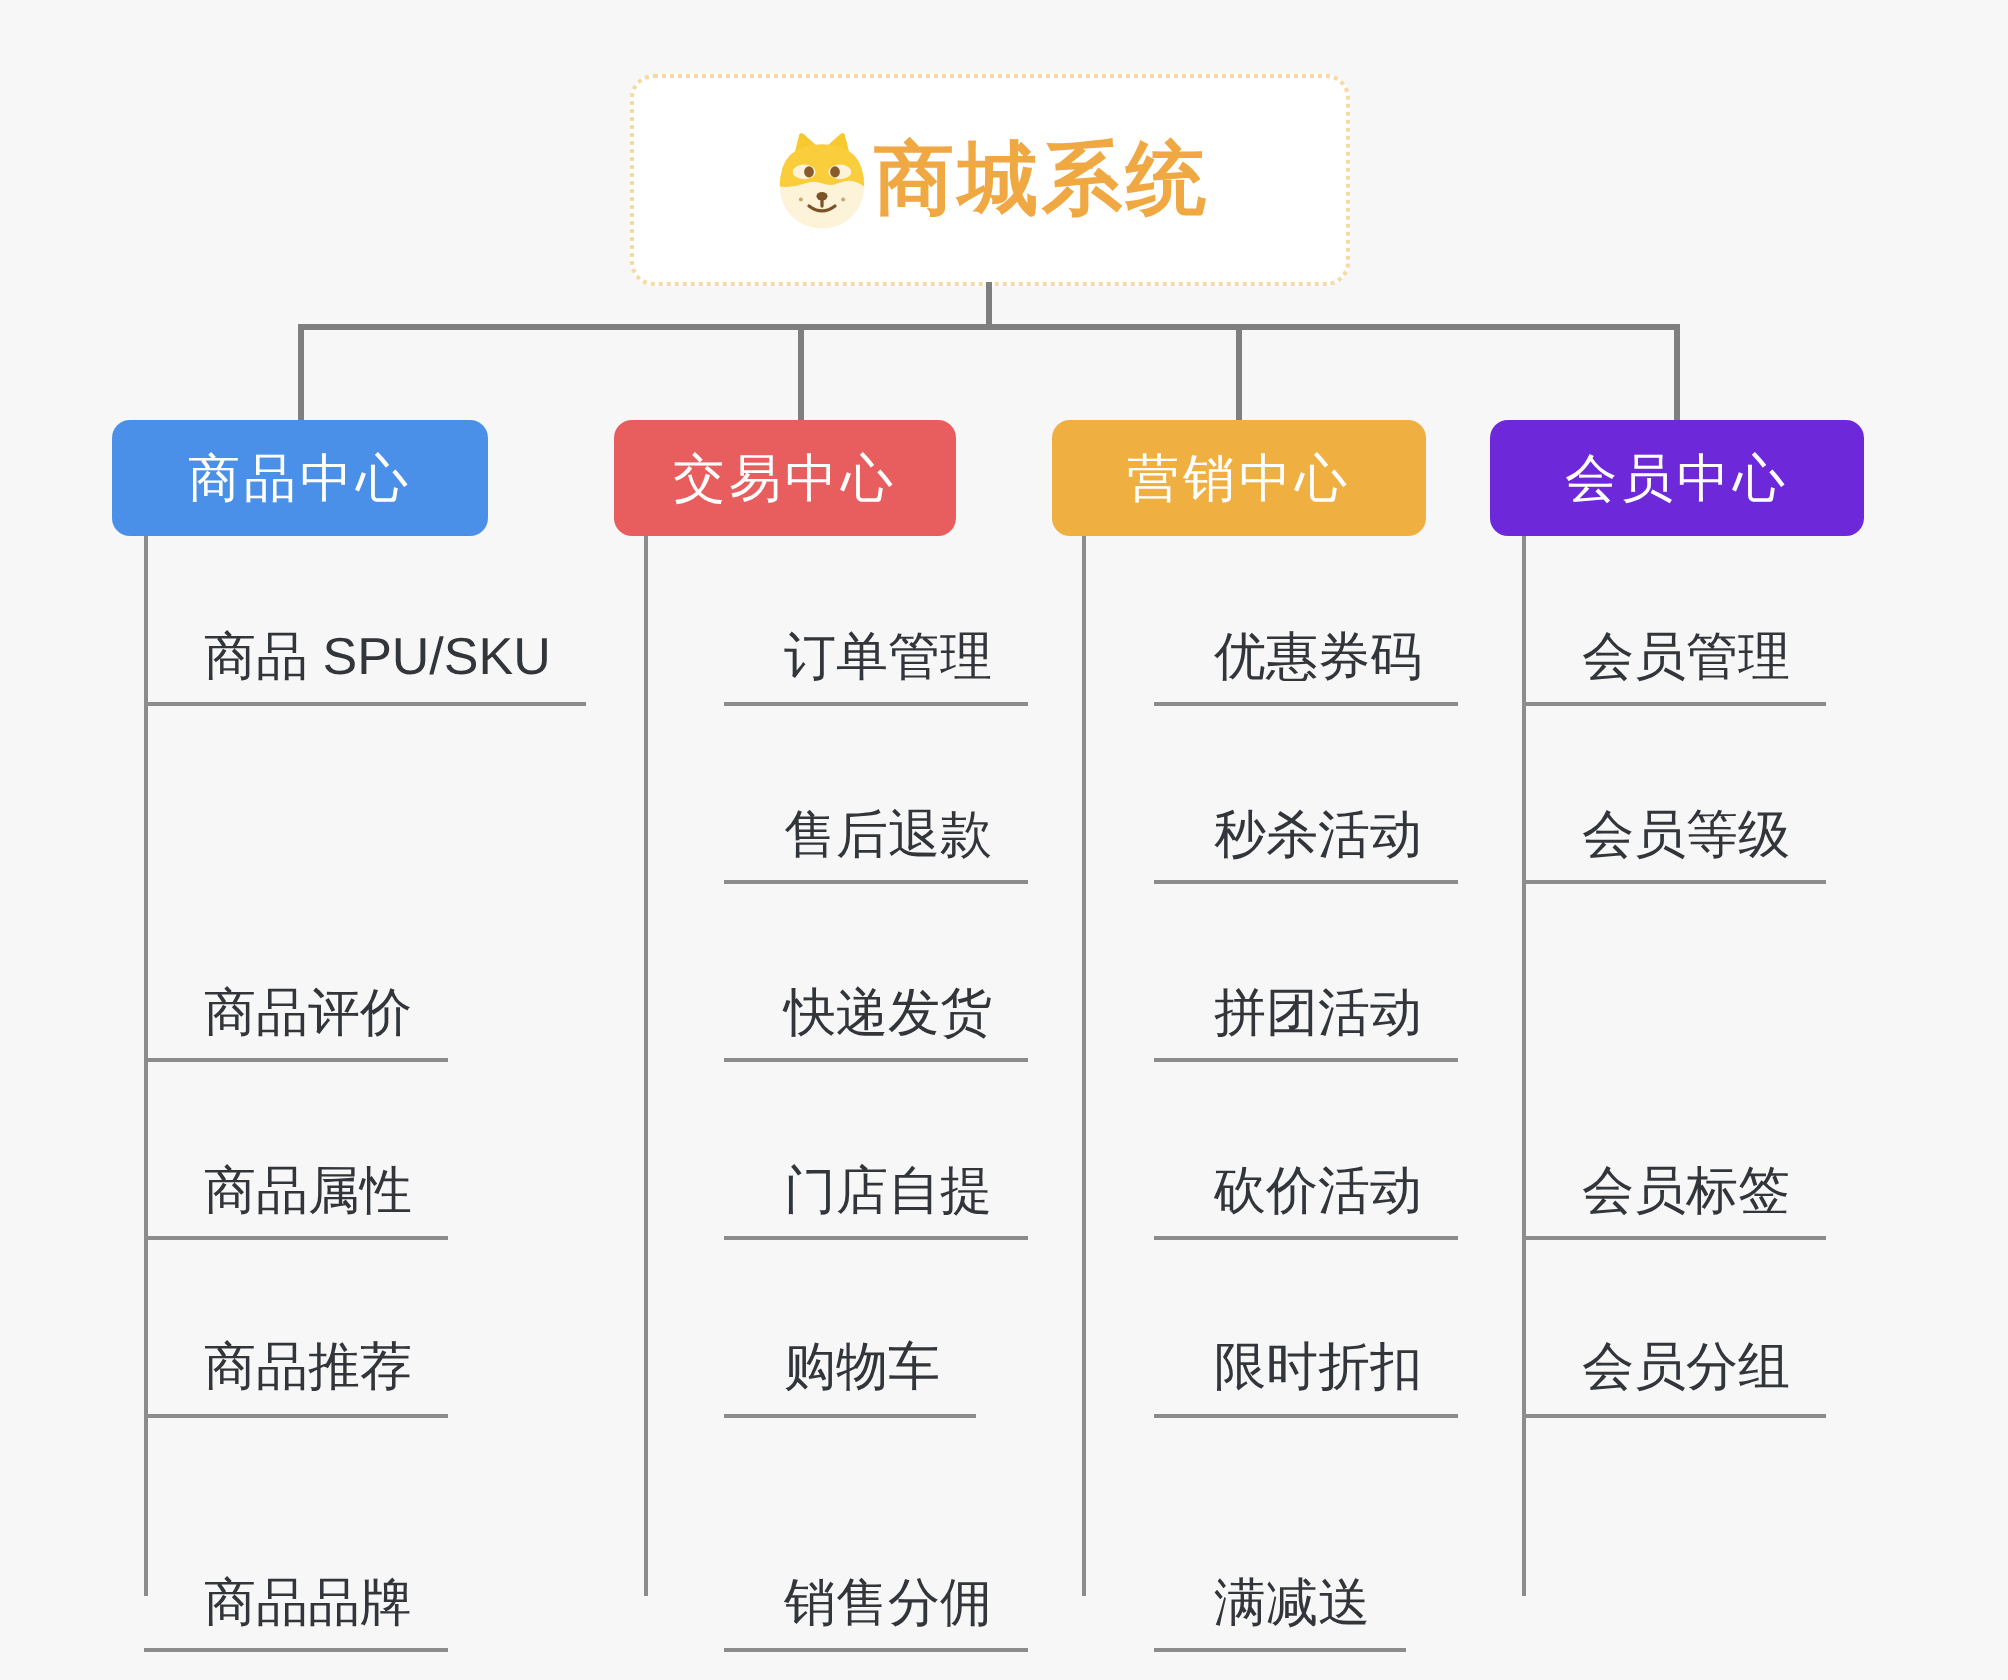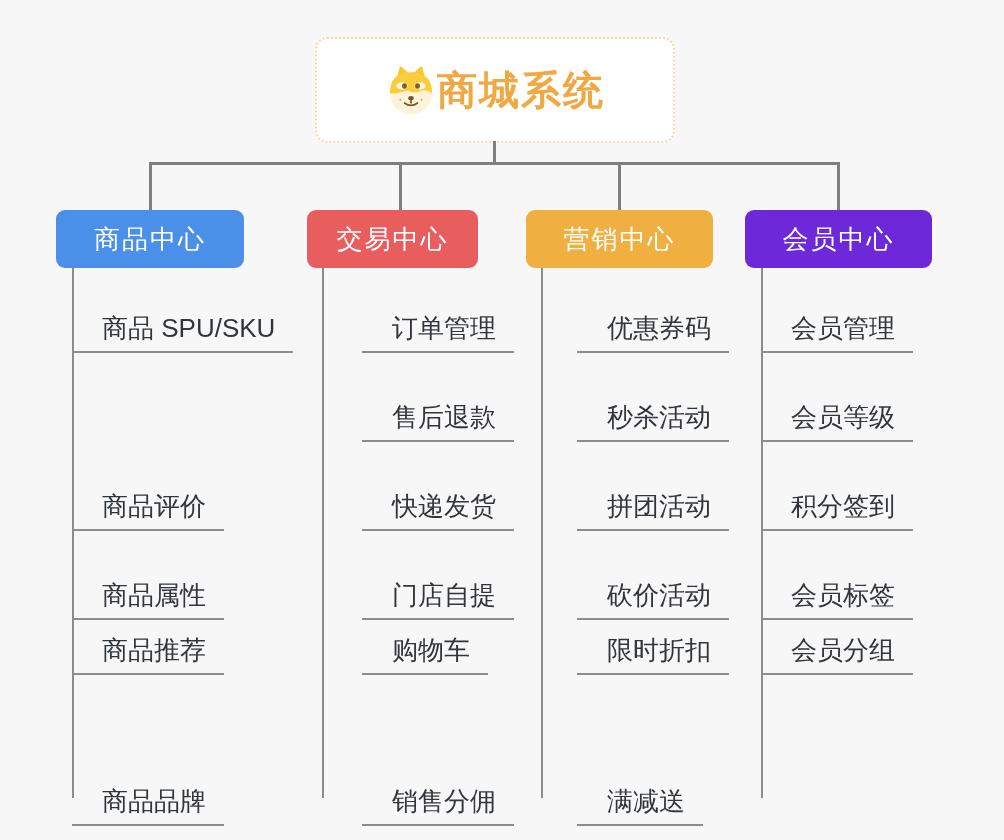--- a/index.html
+++ b/index.html
@@ -85,21 +85,21 @@
     cursor: pointer;
   }
   .col-1 { left: 72px; }
   .col-2 { left: 322px; margin-left: 40px; }
   .col-3 { left: 541px; margin-left: 36px; }
   .col-4 { left: 761px; }
   .row-1 { top: 309px; }
   .row-2 { top: 398px; }
   .row-3 { top: 487px; }
   .row-4 { top: 576px; }
-  .row-5 { top: 631px; }
+  .row-5 { top: 665px; font-family: Liberation Serif, serif; }
   .row-6 { top: 782px; }
 </style>
 </head>
 <body>
 
 <div id="canvas">
 
   <div class="root-node">
     <svg class="doge" viewBox="0 0 64 64" aria-hidden="true">
 
@@ -158,17 +158,16 @@
 
   <div class="item col-3 row-1">优惠券码</div>
   <div class="item col-3 row-2">秒杀活动</div>
   <div class="item col-3 row-4">砍价活动</div>
   <div class="item col-3 row-3">拼团活动</div>
   <div class="item col-3 row-5">限时折扣</div>
   <div class="item col-3 row-6">满减送</div>
 
   <div class="item col-4 row-1">会员管理</div>
   <div class="item col-4 row-2">会员等级</div>
-  <div class="item col-4 row-3">积分签到</div>
   <div class="item col-4 row-4">会员标签</div>
   <div class="item col-4 row-5">会员分组</div>
 
 </div>
 
 </body></html>

